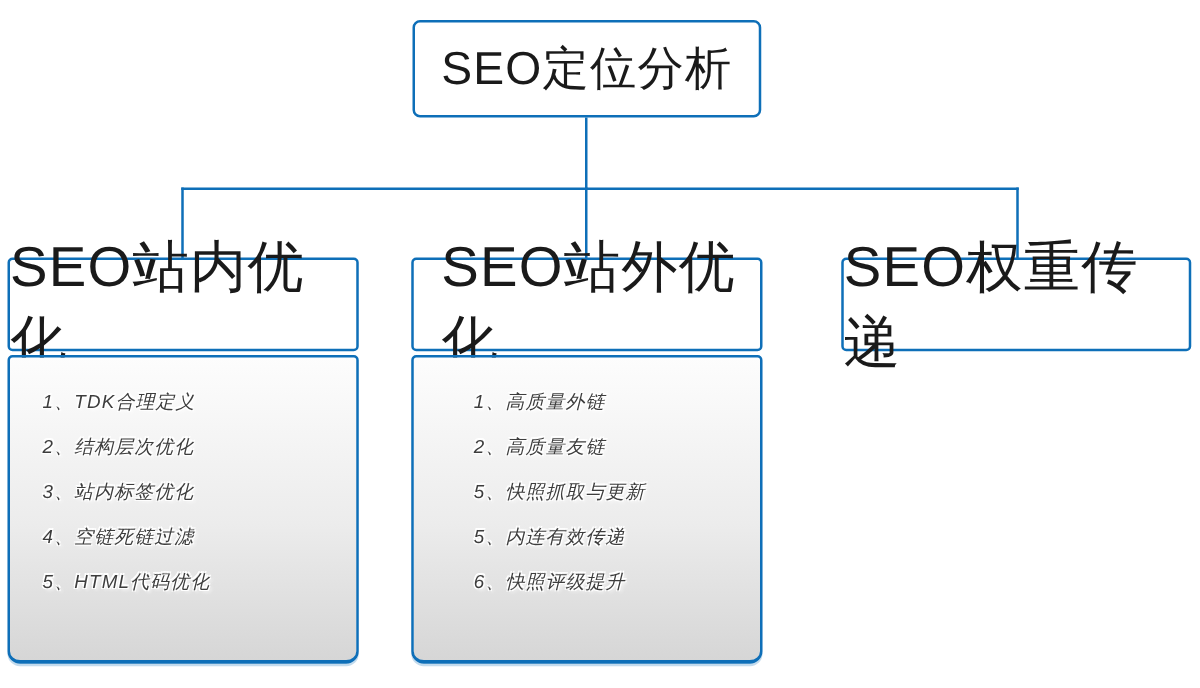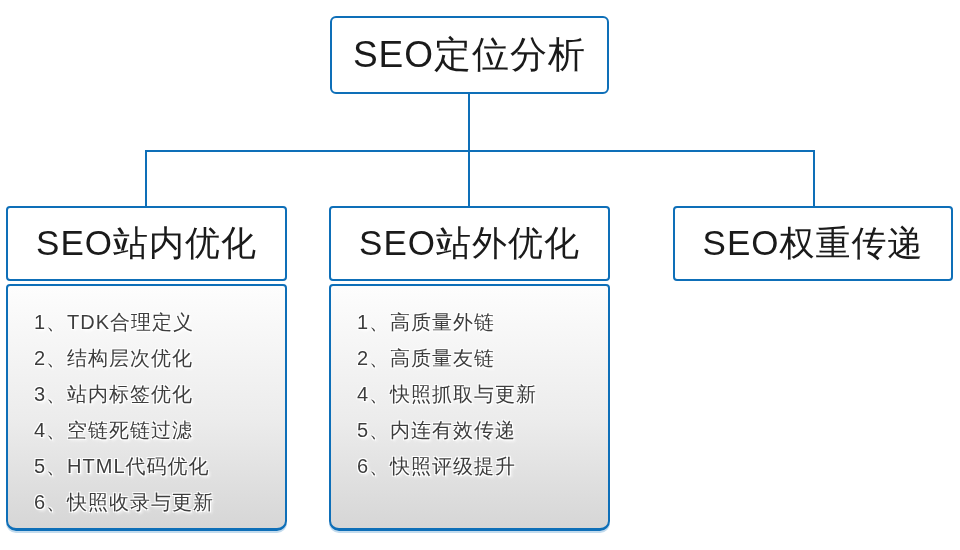--- a/index.html
+++ b/index.html
@@ -26,40 +26,41 @@
     display:flex;align-items:center;justify-content:center;
     box-sizing:border-box;
     font-size:37px;color:#1a1a1a;letter-spacing:1px;
   }
   
   .branch-header{
     position:absolute;top:206px;height:75px;
     background:#ffffff;border:2px solid #0e6fb8;border-radius:4px;
     display:flex;align-items:center;justify-content:center;
     box-sizing:border-box;
-    font-size:35px;color:#1a1a1a;letter-spacing:1px;
+    font-size:45px;color:#1a1a1a;letter-spacing:1px;
   }
   .branch-panel{
     position:absolute;top:284px;height:247px;
     background:linear-gradient(180deg,#fdfdfd 0%,#ececec 55%,#d6d6d6 100%);
     border:2px solid #0e6fb8;border-bottom-width:3px;
     border-radius:4px 4px 10px 10px;
     box-sizing:border-box;
     box-shadow:0 2px 0 rgba(14,111,184,0.25);
   }
   .col-0{left:6px;width:281px;}
-  .col-1{left:329px;width:281px;}
+  .col-1{left:329px;width:281px;padding-left:22px;}
   .col-2{left:673px;width:280px;}
   .branch-panel ul{
     list-style:none;margin:0;padding:18px 10px 0 26px;
   }
   .branch-panel li{
-    font-size:20px;line-height:36px;color:#3d3d3d;
+    font-size:15px;line-height:36px;color:#3d3d3d;
     letter-spacing:1px;white-space:nowrap;
     text-shadow:-1px -1px 0 #fff,1px -1px 0 #fff,-1px 1px 0 #fff,1px 1px 0 #fff,2px 2px 3px #ffffff;
+    font-style:italic;
   }
 </style>
 </head>
 <body>
 
 <div class="canvas">
 
   <div class="line v" id="stem"></div>
   <div class="line h" id="hbar"></div>
   <div class="line v" id="drop-left"></div>
@@ -73,32 +74,31 @@
   <div class="branch-header col-0">
     <span>SEO站内优化</span>
   </div>
   <div class="branch-panel col-0">
     <ul>
       <li>1、TDK合理定义</li>
       <li>2、结构层次优化</li>
       <li>3、站内标签优化</li>
       <li>4、空链死链过滤</li>
       <li>5、HTML代码优化</li>
-      <li>6、快照收录与更新</li>
     </ul>
   </div>
 
   <div class="branch-header col-1">
     <span>SEO站外优化</span>
   </div>
   <div class="branch-panel col-1">
     <ul>
       <li>1、高质量外链</li>
       <li>2、高质量友链</li>
-      <li>4、快照抓取与更新</li>
+      <li>5、快照抓取与更新</li>
       <li>5、内连有效传递</li>
       <li>6、快照评级提升</li>
     </ul>
   </div>
 
   <div class="branch-header col-2">
     <span>SEO权重传递</span>
   </div>
 
 </div>

